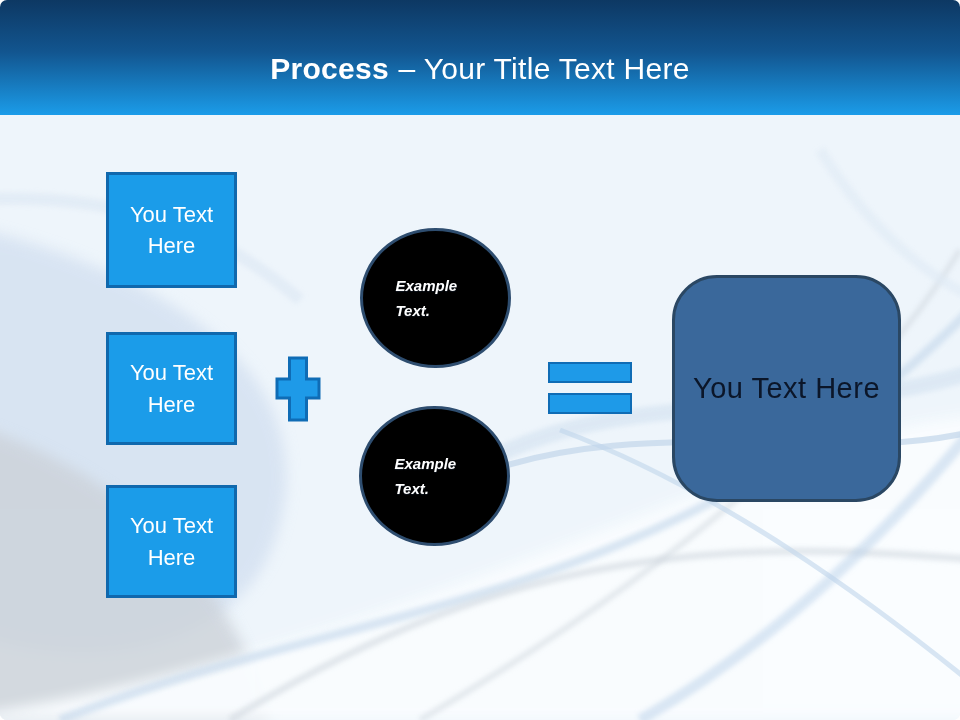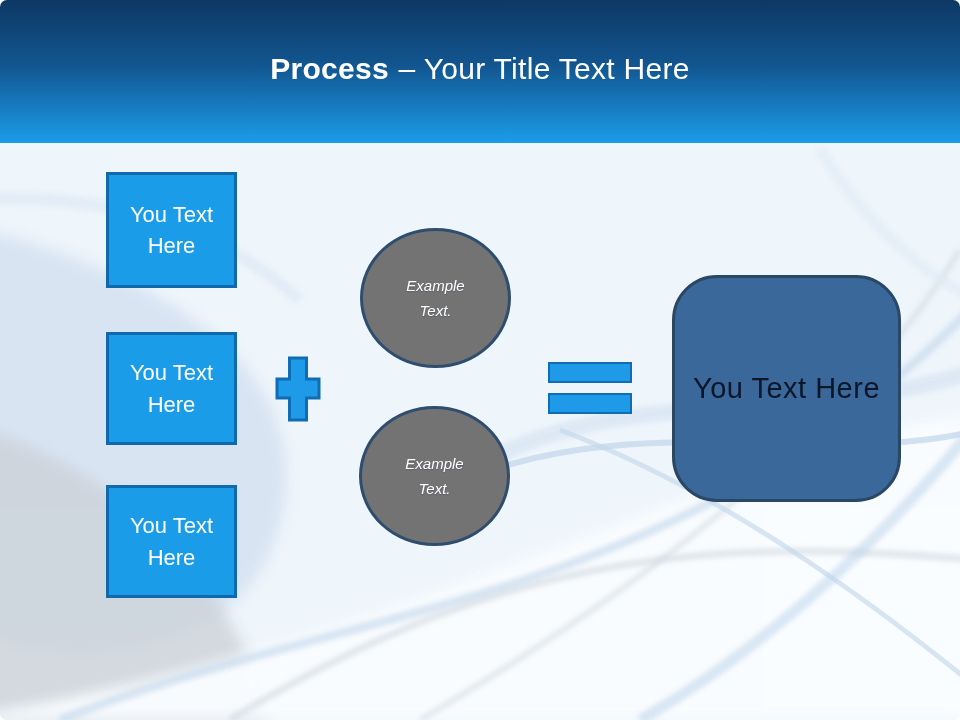--- a/index.html
+++ b/index.html
@@ -5,21 +5,21 @@
   html,body{margin:0;padding:0;background:#ffffff;}
   .slide{
     position:relative;width:960px;height:720px;overflow:hidden;
     background:#eef5fb;border-radius:7px;
     font-family:"Liberation Sans", sans-serif;
   }
   
   .bg-waves{position:absolute;left:0;top:0;width:960px;height:720px;}
   
   .title-bar{
-    position:absolute;left:0;top:0;width:960px;height:143px;
+    position:absolute;left:0;top:0;width:960px;height:115px;
     background:linear-gradient(180deg,#0d3863 0%,#12558f 45%,#1b9ce9 100%);
   }
   .slide-title{
     position:absolute;left:0;top:52px;width:100%;margin:0;
     text-align:center;color:#ffffff;font-size:30px;font-weight:400;
     letter-spacing:0.3px;
   }
   .slide-title .t-bold{font-weight:700;}
   .slide-title .t-rest{margin-left:0.32em;font-weight:400;}
   
@@ -33,23 +33,23 @@
   .sq-2{top:332px;height:113px;}
   .sq-3{top:485px;height:113px;}
   
   .plus-wrap{position:absolute;left:275px;top:356px;width:46px;height:66px;}
   .equals-wrap{position:absolute;left:548px;top:362px;width:84px;height:52px;
     display:flex;flex-direction:column;justify-content:space-between;}
   .eq-bar{height:21px;background:#1e9ae8;border:2px solid #0f6cb5;box-sizing:border-box;}
   
   .ex-circle{
     position:absolute;width:151px;height:140px;border-radius:50%;
-    background:#737373;border:3px solid #2e4d6f;box-sizing:border-box;
-    display:flex;align-items:center;justify-content:center;text-align:center;
-    color:#ffffff;font-size:15px;font-weight:400;font-style:italic;line-height:1.7;
+    background:#000000;border:3px solid #2e4d6f;box-sizing:border-box;
+    display:flex;align-items:center;justify-content:center;text-align:left;
+    color:#ffffff;font-size:15px;font-weight:700;font-style:italic;line-height:1.7;
     text-shadow:0 1px 1px rgba(40,60,90,.35);
   }
   .circ-1{left:360px;top:228px;}
   .circ-2{left:359px;top:406px;}
   .ex-circle .txt{width:80px;}
   
   .result-box{
     position:absolute;left:672px;top:275px;width:229px;height:227px;
     background:#3a689b;border:3px solid #2a4763;border-radius:45px;box-sizing:border-box;
     display:flex;align-items:center;justify-content:center;text-align:center;

